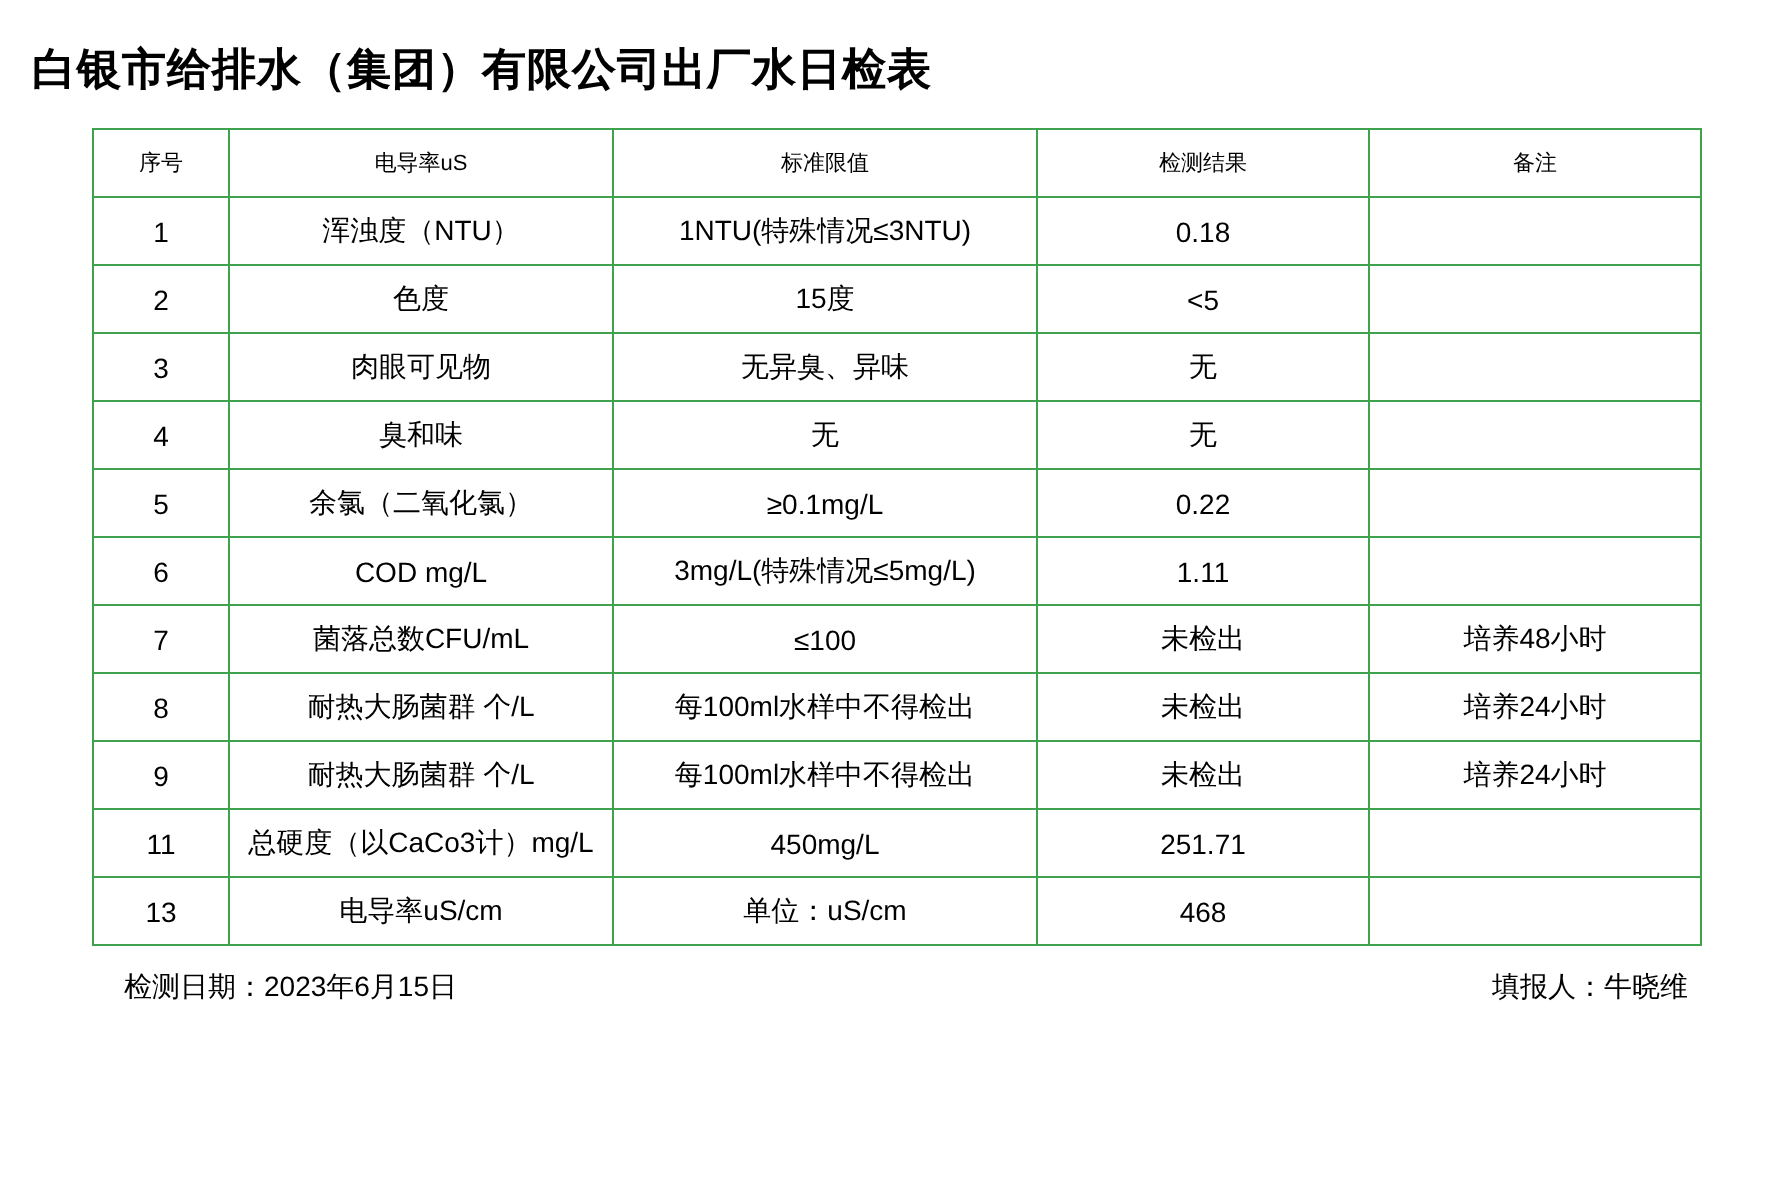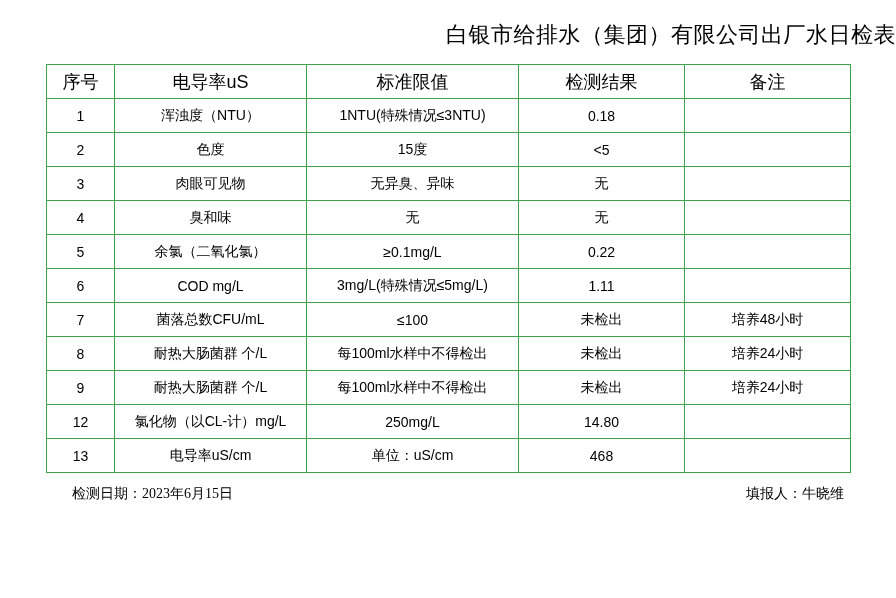--- a/index.html
+++ b/index.html
@@ -14,23 +14,23 @@
     color: #000000;
     overflow: hidden;
   }
   .page {
     position: relative;
     width: 896px;
     height: 598px;
     box-sizing: border-box;
   }
   .doc-title {
-    text-align: right;
+    text-align: left;
     font-size: 22px;
-    font-weight: normal;
+    font-weight: bold;
     letter-spacing: 0.5px;
     margin-top: 20px;
     margin-bottom: 14px;
     font-family: "Liberation Sans", sans-serif;
     padding-left: 16px;
   }
   .table-wrap {
     margin: 0 auto;
     width: 804px;
   }
@@ -43,21 +43,21 @@
     border: 1px solid #3fa34d;
     height: 33px;
     text-align: center;
     vertical-align: middle;
     font-size: 14px;
     font-weight: normal;
     padding: 0 2px;
     font-family: "Liberation Sans", sans-serif;
   }
   table.report thead td {
-    font-size: 18px;
+    font-size: 11px;
   }
   col.c0 { width: 68px; }
   col.c1 { width: 192px; }
   col.c2 { width: 212px; }
   col.c3 { width: 166px; }
   col.c4 { width: 166px; }
 
   .cell-mono {
     font-family: "Liberation Serif", serif;
     font-size: 14px;
@@ -74,21 +74,21 @@
     justify-content: space-between;
     align-items: center;
     font-size: 14px;
     padding: 0 6px;
     box-sizing: border-box;
   }
   .footer > div {
     white-space: nowrap;
   }
   .footer-left { margin-left: 14px; }
-  .footer-mid { margin-left: 20px; font-family: Liberation Serif, serif; }
+  .footer-mid { margin-left: 10px; }
   .footer-right { }
 </style>
 </head>
 <body>
 
 <div class="page">
 
   <div class="doc-title">白银市给排水（集团）有限公司出厂水日检表</div>
 
   <div class="table-wrap">
@@ -167,24 +167,24 @@
           <td>培养24小时</td>
         </tr>
         <tr>
           <td class="num">9</td>
           <td>耐热大肠菌群 个/L</td>
           <td>每100ml水样中不得检出</td>
           <td>未检出</td>
           <td>培养24小时</td>
         </tr>
         <tr>
-          <td class="num">12</td>
-          <td>氯化物（以CL-计）mg/L</td>
-          <td class="cell-mono">250mg/L</td>
-          <td class="num">14.80</td>
+          <td class="num">11</td>
+          <td>总硬度（以CaCo3计）mg/L</td>
+          <td class="cell-mono">450mg/L</td>
+          <td class="num">251.71</td>
           <td></td>
         </tr>
         <tr>
           <td class="num">13</td>
           <td>电导率uS/cm</td>
           <td>单位：uS/cm</td>
           <td class="num">468</td>
           <td></td>
         </tr>
       </tbody>

